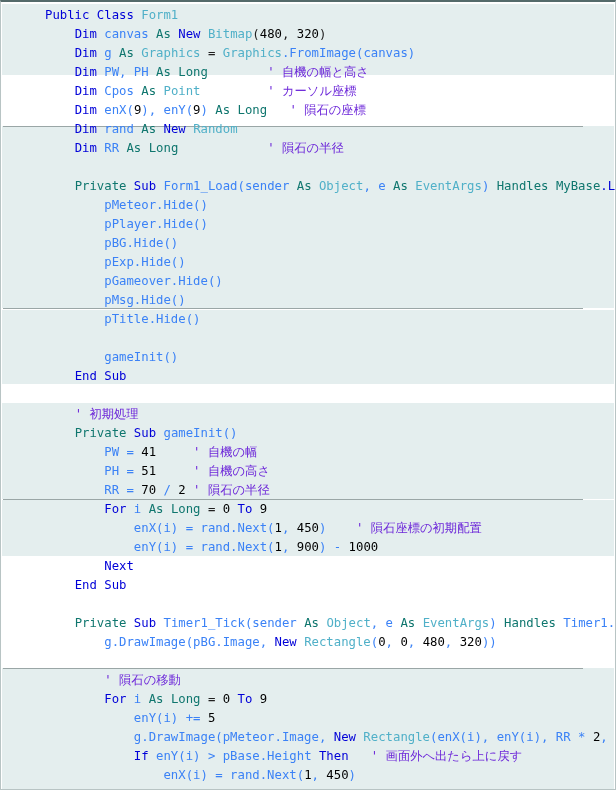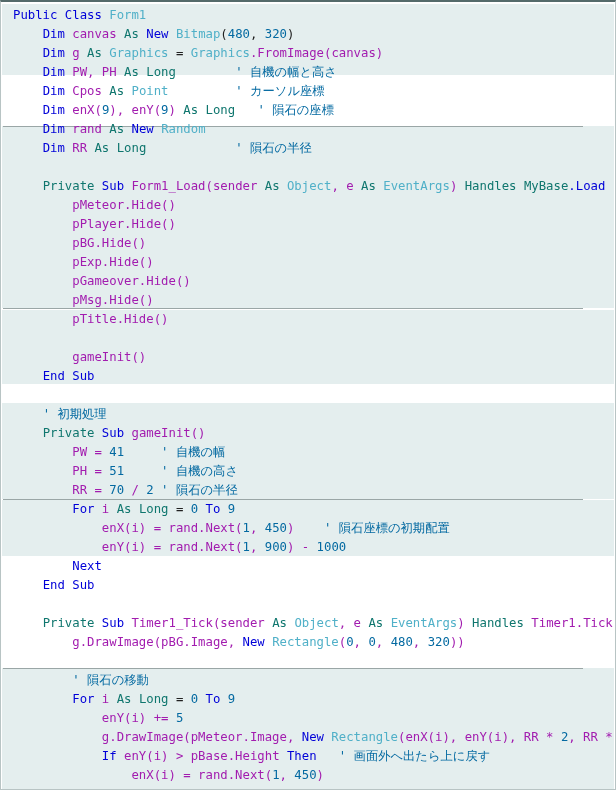--- a/index.html
+++ b/index.html
@@ -38,28 +38,29 @@
   #code-lines {
     position: relative;
     z-index: 2;
     padding: 4px 0 0 0;
     white-space: pre;
   }
   .line {
     height: 19px;
     padding-left: 12px;
     white-space: pre;
+    margin-left: 32px;
   }
   
   .kw   { color: #0000d8; }             
   .kw2  { color: #0f766e; }             
   .typ  { color: #50b0c8; }             
-  .ident{ color: #a21caf; }             
-  .num  { color: #0369a1; }             
-  .cmt  { color: #0369a1; }             
+  .ident{ color: #3b82f6; }             
+  .num  { color: #000000; }             
+  .cmt  { color: #6d28d9; }             
   .op   { color: #202020; }
 </style>
 </head>
 <body>
 
 <div id="code-viewer">
   <div id="bands-layer">
       <div class="band" style="top: 2px; height: 71px;"></div>
       <div class="band" style="top: 124px; height: 182px;"></div>
       <div class="band" style="top: 308px; height: 74px;"></div>

